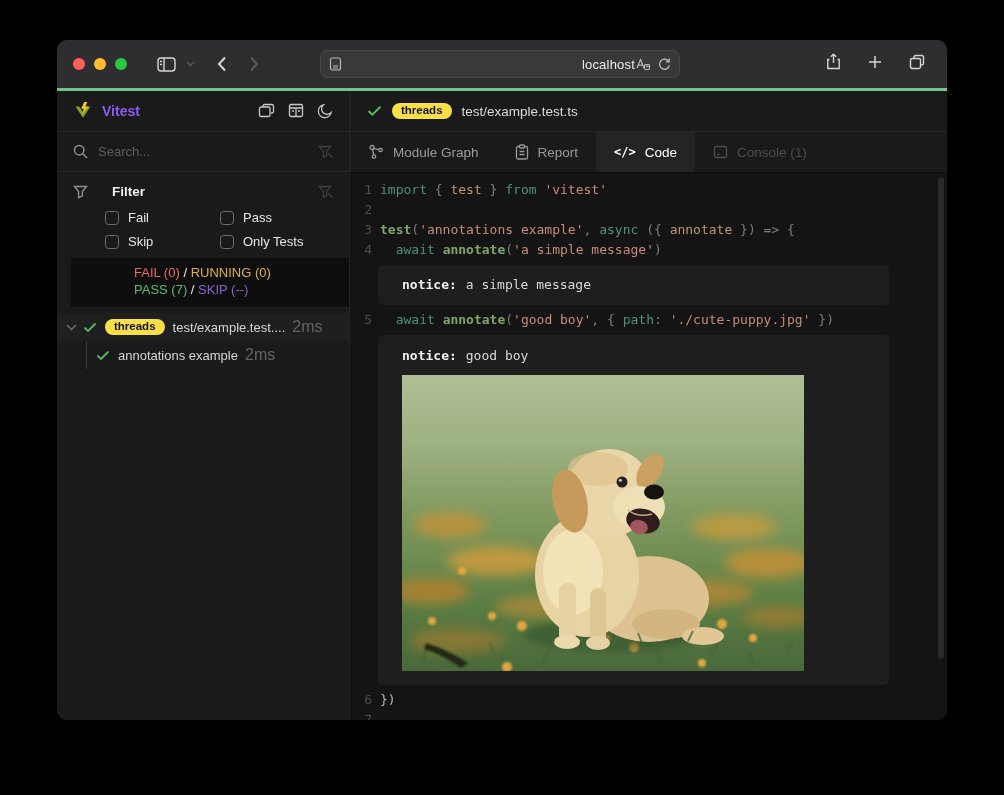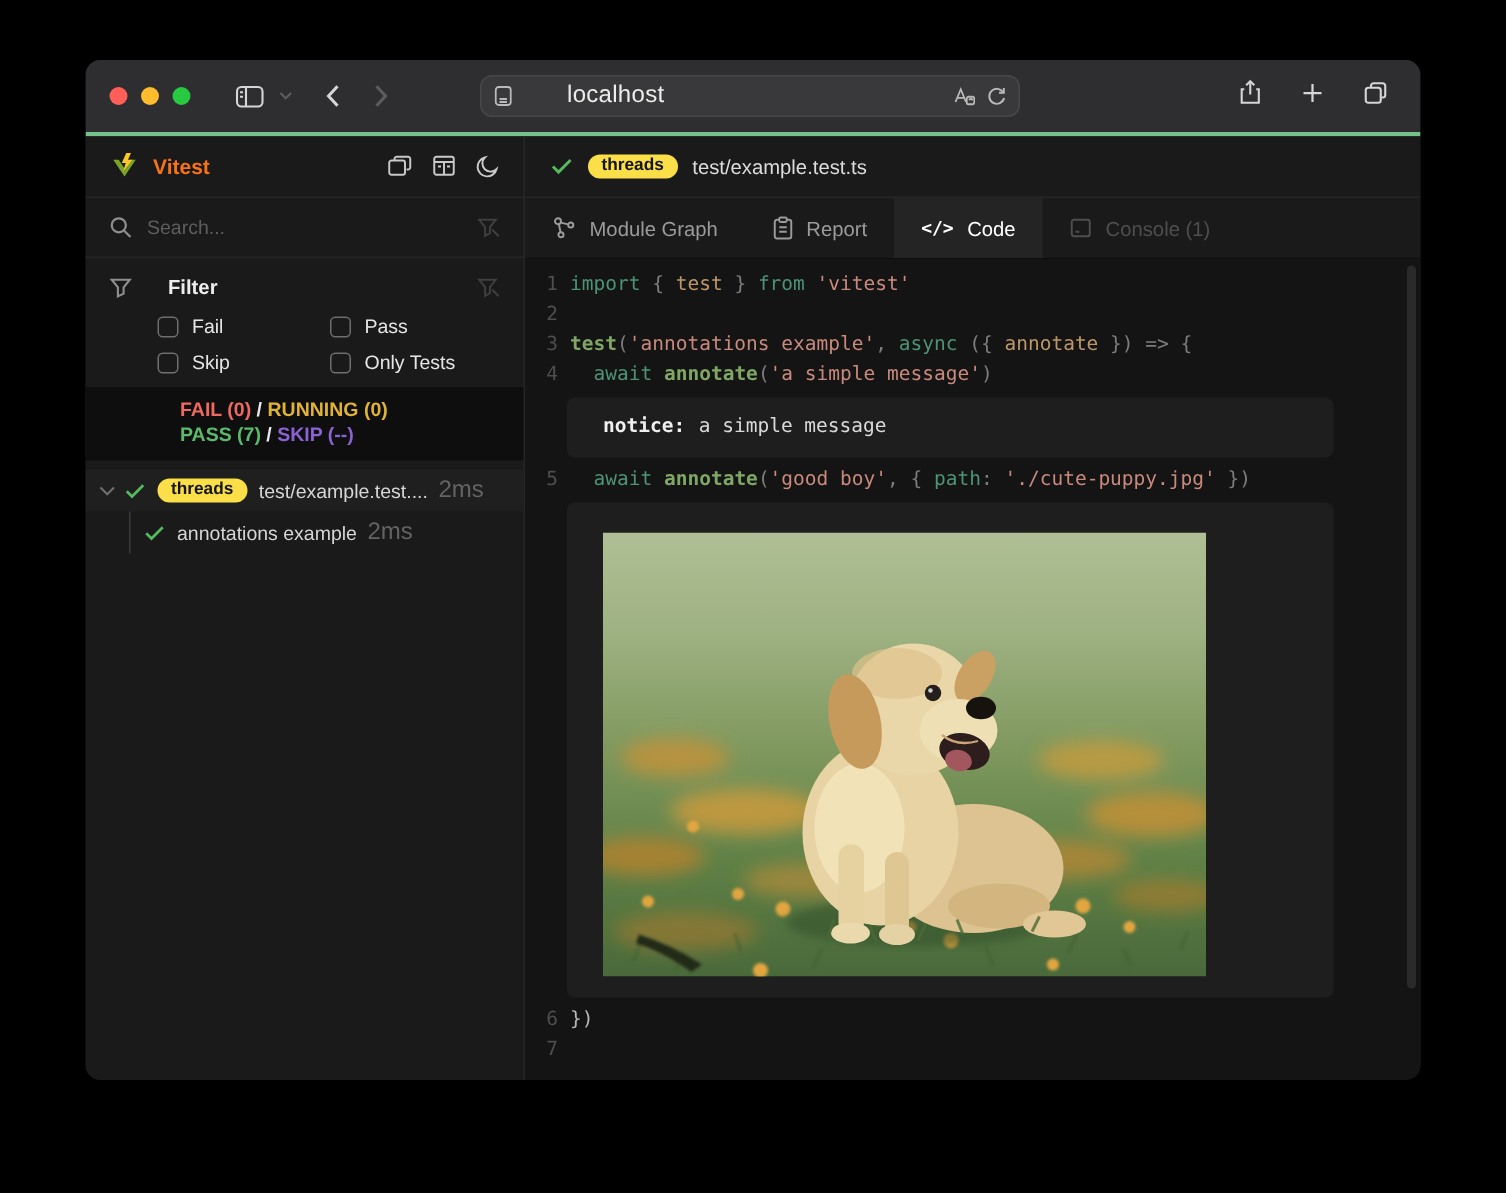--- a/index.html
+++ b/index.html
@@ -14,49 +14,49 @@
   .titlebar { height:48px; background:#2e2e30; display:flex; align-items:center; padding:0 16px; flex:none; }
   .traffic { display:flex; gap:9px; margin-right:26px; }
   .light { width:12px; height:12px; border-radius:50%; }
   .light.red{background:#ff5f57}.light.yellow{background:#febc2e}.light.green{background:#28c840}
   .chromebtn { background:none; border:none; color:#d6d6d6; display:flex; align-items:center; cursor:default; padding:4px; }
   .chromebtn.dim { color:#5d5d5d; }
   .sb-group { display:flex; align-items:center; gap:2px; margin-right:14px; }
   .nav-group { display:flex; align-items:center; gap:14px; }
   .urlbar { position:absolute; left:263px; top:10px; width:360px; height:28px; background:#39393b;
             border:1px solid #48484b; border-radius:8px; display:flex; align-items:center; padding:0 8px; color:#ececec; }
-  .urlbar .url-text { flex:1; text-align:left; font-size:16px; letter-spacing:.2px;padding-left:36px; }
+  .urlbar .url-text { flex:1; text-align:right; font-size:13px; letter-spacing:.2px;padding-left:36px; }
   .url-left { color:#b9b9b9; display:flex; }
   .url-right { display:flex; gap:7px; color:#b9b9b9; }
   .right-controls { position:absolute; right:18px; top:9px; display:flex; gap:19px; align-items:center; color:#d6d6d6; }
   .progress { height:3px; background:var(--progress-green); flex:none; }
 
   
   .app { flex:1; display:flex; min-height:0; background:#161616; }
   .sidebar { width:293px; flex:none; border-right:1px solid #262626; background:#1a1a1a; display:flex; flex-direction:column; }
   .main { flex:1; min-width:0; display:flex; flex-direction:column; background:#1a1a1a; }
 
   
   .brand-row { height:41px; display:flex; align-items:center; padding:0 16px; border-bottom:1px solid #262626; flex:none; }
-  .brand-title { color:#f97316; font-size:14px; font-weight:700; margin-left:9px; }
+  .brand-title { color:#8b5cf6; font-size:14px; font-weight:700; margin-left:9px; }
   .brand-icons { margin-left:auto; display:flex; gap:13px; color:#c9c9c9; }
   .iconbtn { background:none; border:none; color:inherit; display:flex; cursor:default; padding:0; }
   .search-row { height:40px; display:flex; align-items:center; padding:0 16px; border-bottom:1px solid #262626; gap:10px; flex:none; }
   .search-input { flex:1; background:transparent; border:none; outline:none; color:#d9d9d9; font-size:13px; font-family:"Liberation Sans",sans-serif; }
   .search-input::placeholder { color:#5e5e5e; }
   .icon-muted { color:#8f8f8f; display:flex; }
   .icon-faint { color:#3f3f3f; display:flex; }
   .filter-block { padding:12px 16px 9px; flex:none; }
   .filter-head { display:flex; align-items:center; gap:24px; color:#ededed; }
   .filter-title { font-size:13.5px; font-weight:700; }
   .filter-grid { margin-top:11px; display:grid; grid-template-columns:115px auto; row-gap:9px; }
   .chk { display:flex; align-items:center; gap:9px; cursor:default;padding-left:32px; }
   .chk-box { width:14px; height:14px; border:1.5px solid #6e6e6e; border-radius:3.5px; background:transparent; flex:none; }
   .chk-label { color:#e6e6e6; font-size:13px; }
-  .status-strip { background:#0e0e0e; padding:6px 0 9px 63px; flex:none; font-size:13px; font-weight:700; line-height:17px; }
+  .status-strip { background:#0e0e0e; padding:6px 0 9px 63px; flex:none; font-size:13px; font-weight:400; line-height:17px;margin-left:14px; }
   .status-strip .sep { color:#e9e9e9; }
   .st-fail{color:var(--fail-red)} .st-run{color:var(--running-yellow)}
   .st-pass{color:var(--pass-green)} .st-skip{color:var(--skip-purple)}
   .tree { margin-top:6px; }
   .tree-row { display:flex; align-items:center; height:28px; font-size:13px; color:#d6d6d6; cursor:default; }
   .tree-row.selected { background:#1f1f1f; }
   .tree-row .t-chevron { color:#6f6f6f; display:flex; margin:0 6px 0 9px; }
   .badge { background:var(--badge-yellow); color:var(--badge-text); font-size:11.5px; font-weight:700;
            padding:2.5px 9px; border-radius:999px; line-height:1; }
   .t-name { margin-left:8px; white-space:nowrap; }
@@ -405,20 +405,23 @@
           <div class="notice">
             <span class="nlabel">notice:</span><span class="ntext">a simple message</span>
           </div>
 
           <div class="code-line">
               <span class="gutter">5</span>
               <span class="lc"><span class="tk-pln">  </span><span class="tk-kw">await</span><span class="tk-pln"> </span><span class="tk-fn">annotate</span><span class="tk-pun">(</span><span class="tk-str">'good boy'</span><span class="tk-pun">, { </span><span class="tk-kw">path</span><span class="tk-pun">: </span><span class="tk-str">'./cute-puppy.jpg'</span><span class="tk-pun"> })</span></span>
             </div>
 
           <div class="notice tall">
+            <div>
+              <span class="nlabel">notice:</span><span class="ntext">good boy</span>
+            </div>
 
             <svg class="attachment" viewBox="0 0 402 296" width="402" height="296" preserveAspectRatio="none" role="img">
               <defs>
                 <linearGradient id="grass" x1="0" y1="0" x2="0" y2="1">
                   <stop offset="0" stop-color="#b0bf95"></stop>
                   <stop offset="0.22" stop-color="#9fb283"></stop>
                   <stop offset="0.48" stop-color="#80995f"></stop>
                   <stop offset="0.75" stop-color="#5e8046"></stop>
                   <stop offset="1" stop-color="#49693b"></stop>
                 </linearGradient>

